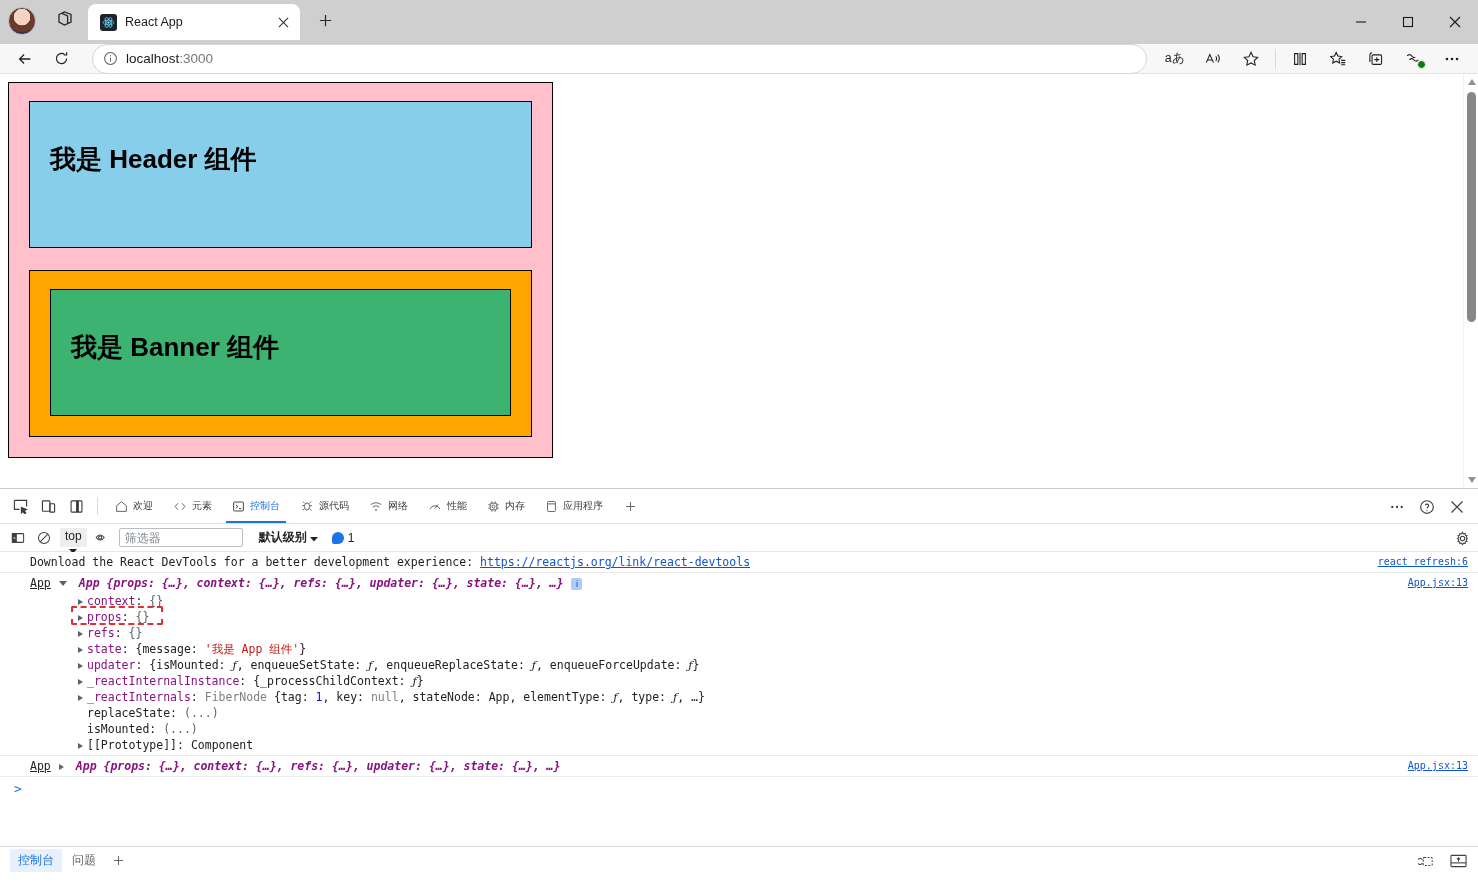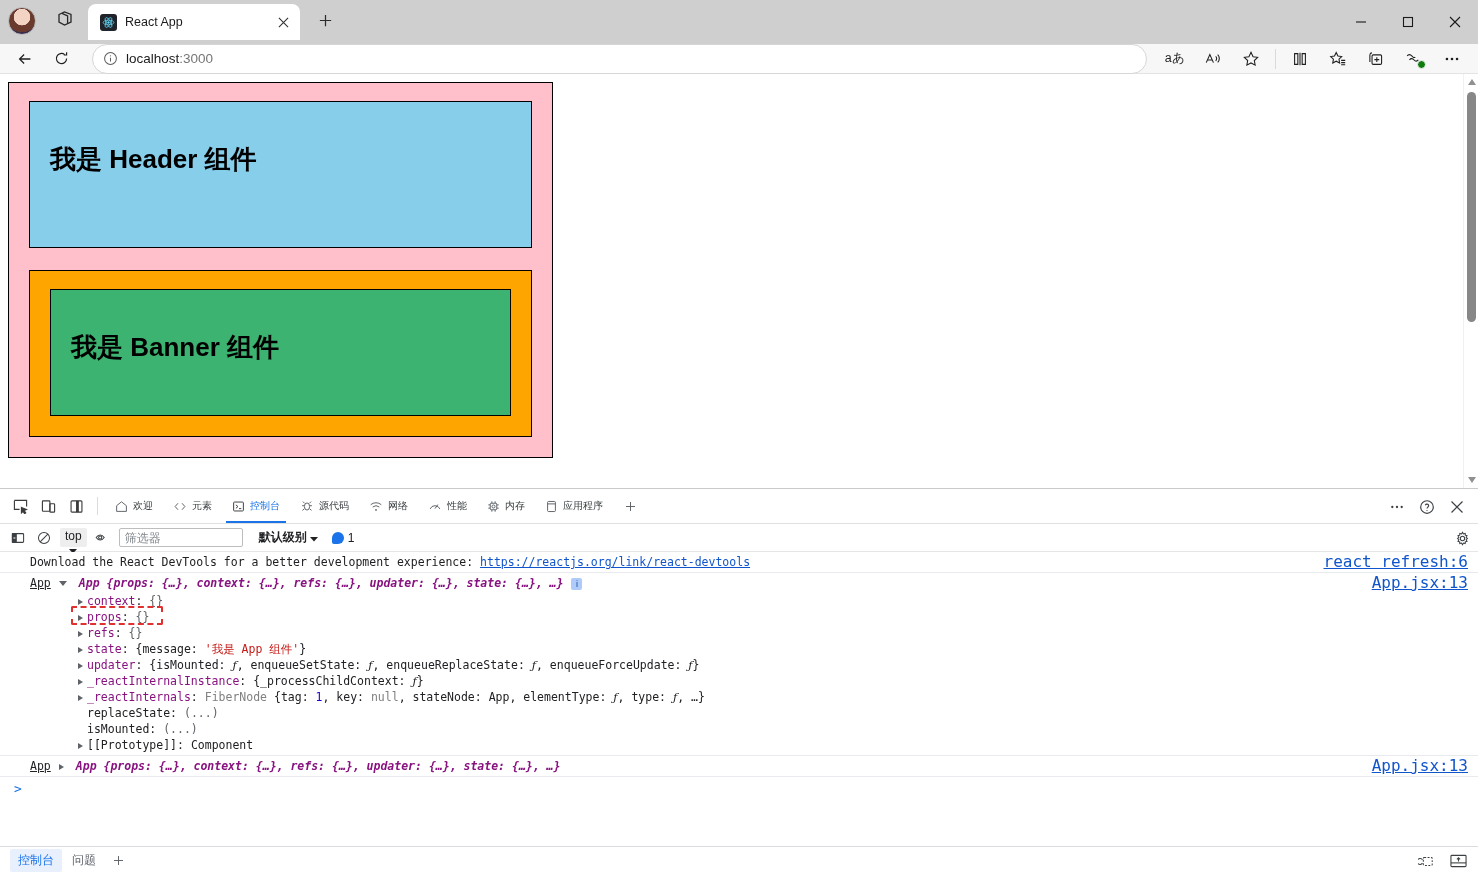--- a/index.html
+++ b/index.html
@@ -291,21 +291,21 @@
     position: relative;
     padding: 2px 8px 2px 32px;
     border-bottom: 1px solid #e8eaed;
     line-height: 16px;
     color: #202124;
     min-height: 18px;
   }
   .src-link {
     position: absolute; right: 10px; top: 2px;
     color: #1155cc; text-decoration: underline;
-    font-size: 16px;
+    font-size: 10px;
   }
   .lnk { color: #1155cc; text-decoration: underline; }
   .grp-head { display: flex; align-items: baseline; gap: 8px; }
   .lbl-app { color: #202124; text-decoration: underline; }
   .tri {
     display: inline-block; width: 0; height: 0;
     border-left: 5px solid #5f6368;
     border-top: 3.5px solid transparent;
     border-bottom: 3.5px solid transparent;
     margin-right: 4px; vertical-align: middle;

